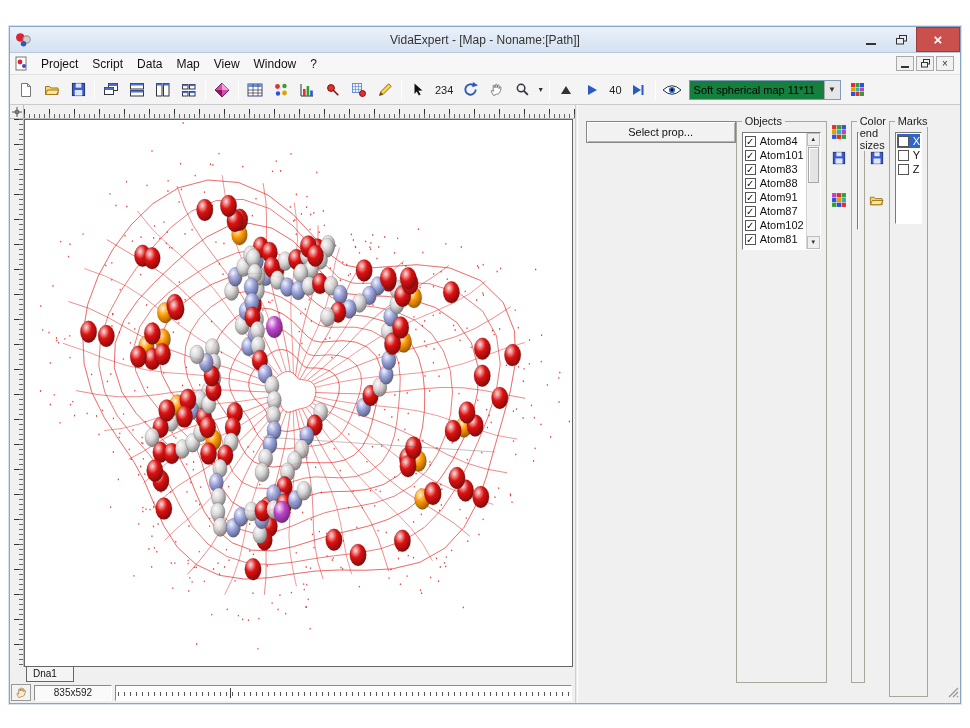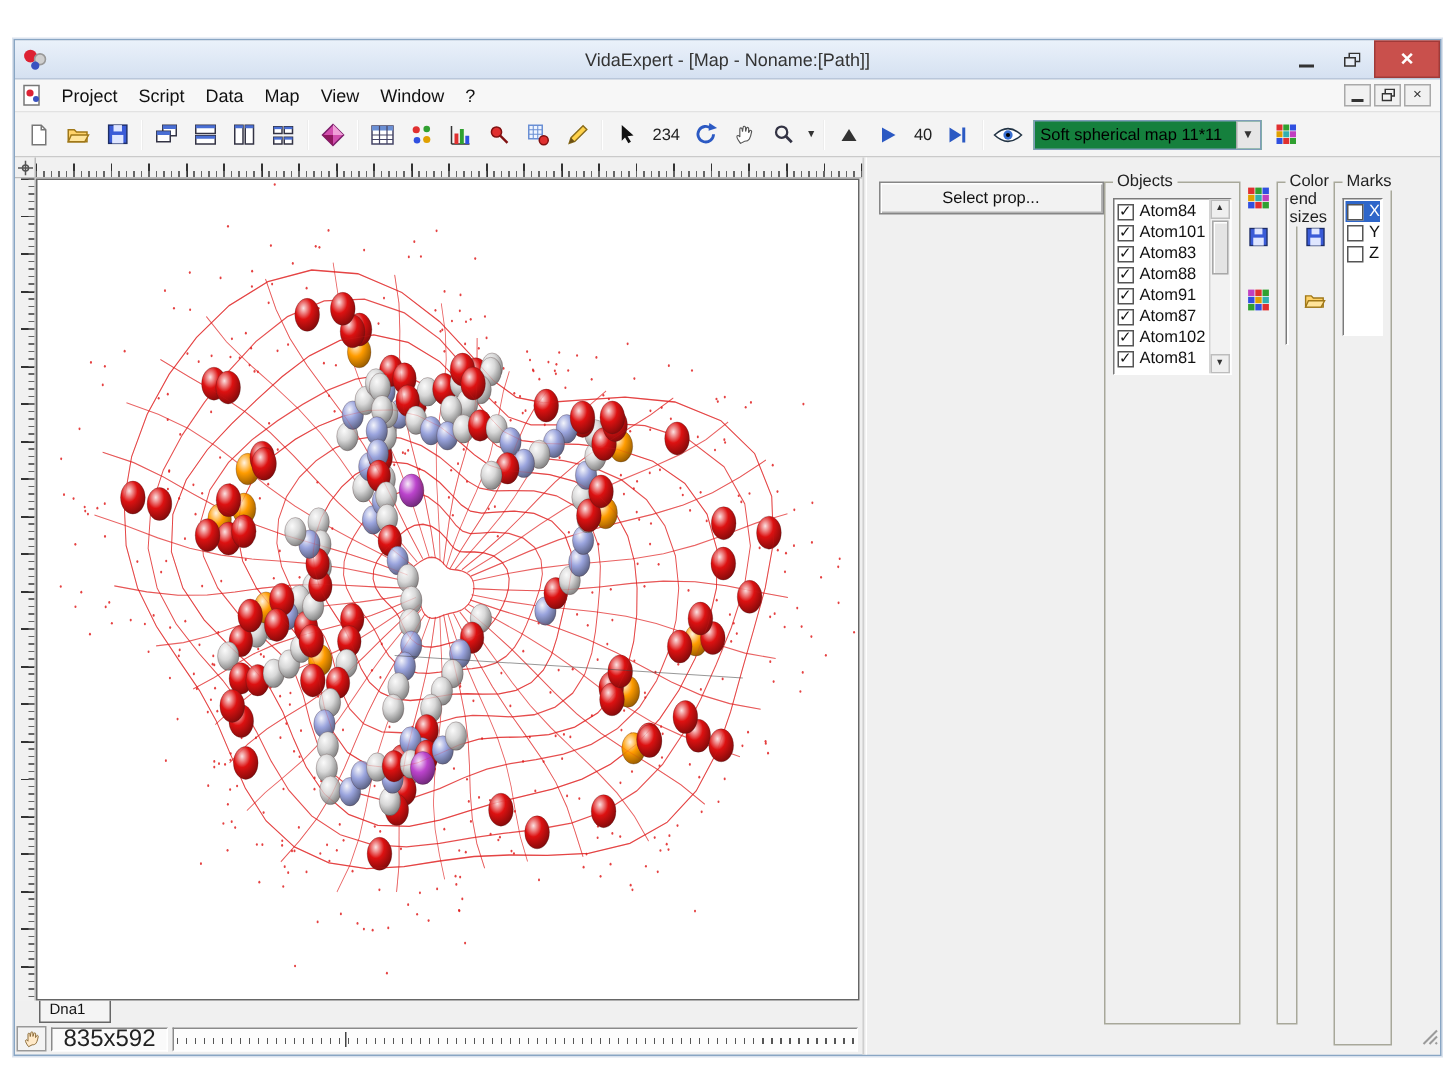--- a/index.html
+++ b/index.html
@@ -65,21 +65,21 @@
     background-repeat: no-repeat; }
   .canvas { flex: 1; background: #fff; border: 1px solid #666; position: relative; margin-right: 2px; }
   .canvas svg { position: absolute; inset: 0; width: 100%; height: 100%; display: block; }
   .tabrow { flex: 0 0 16px; display: flex; padding-left: 16px; }
   .tab { width: 48px; height: 15px; border: 1px solid #666; border-top: none;
     background: #f4f4f4; font-size: 10px; padding: 1px 0 0 6px; color: #111; }
   .statusrow { flex: 0 0 20px; display: flex; align-items: center; gap: 3px; padding: 1px 3px 2px 1px; }
   .handbox { width: 20px; height: 17px; border: 1px solid #999; background: #f3f3f3;
     display: flex; align-items: center; justify-content: center; }
   .sizebox { width: 78px; height: 16px; border: 1px solid; border-color: #8a8a8a #fff #fff #8a8a8a;
-    background: #fafafa; font-size: 16px; display: flex; align-items: center; justify-content: center; color: #222; }
+    background: #fafafa; font-size: 10px; display: flex; align-items: center; justify-content: center; color: #222; }
   .hscroll { flex: 1; height: 16px; border: 1px solid; border-color: #8a8a8a #fff #fff #8a8a8a;
     background-color: #fdfdfd; position: relative;
     background-image: repeating-linear-gradient(90deg,#555 0 1px,transparent 1px 6px);
     background-size: 100% 4px; background-position: 2px 65%; background-repeat: no-repeat; }
   .hscroll::after { content: ""; position: absolute; left: 25%; top: 2px; bottom: 2px;
     width: 1px; background: #444; }
   .splitter { flex: 0 0 3px; background: #e9e9e9; border-left: 1px solid #cfcfcf; border-right: 1px solid #fff; }
 
   
   .rightpanel { flex: 0 0 199px; background: #f0f0f0; padding: 16px 6px 6px 8px;

